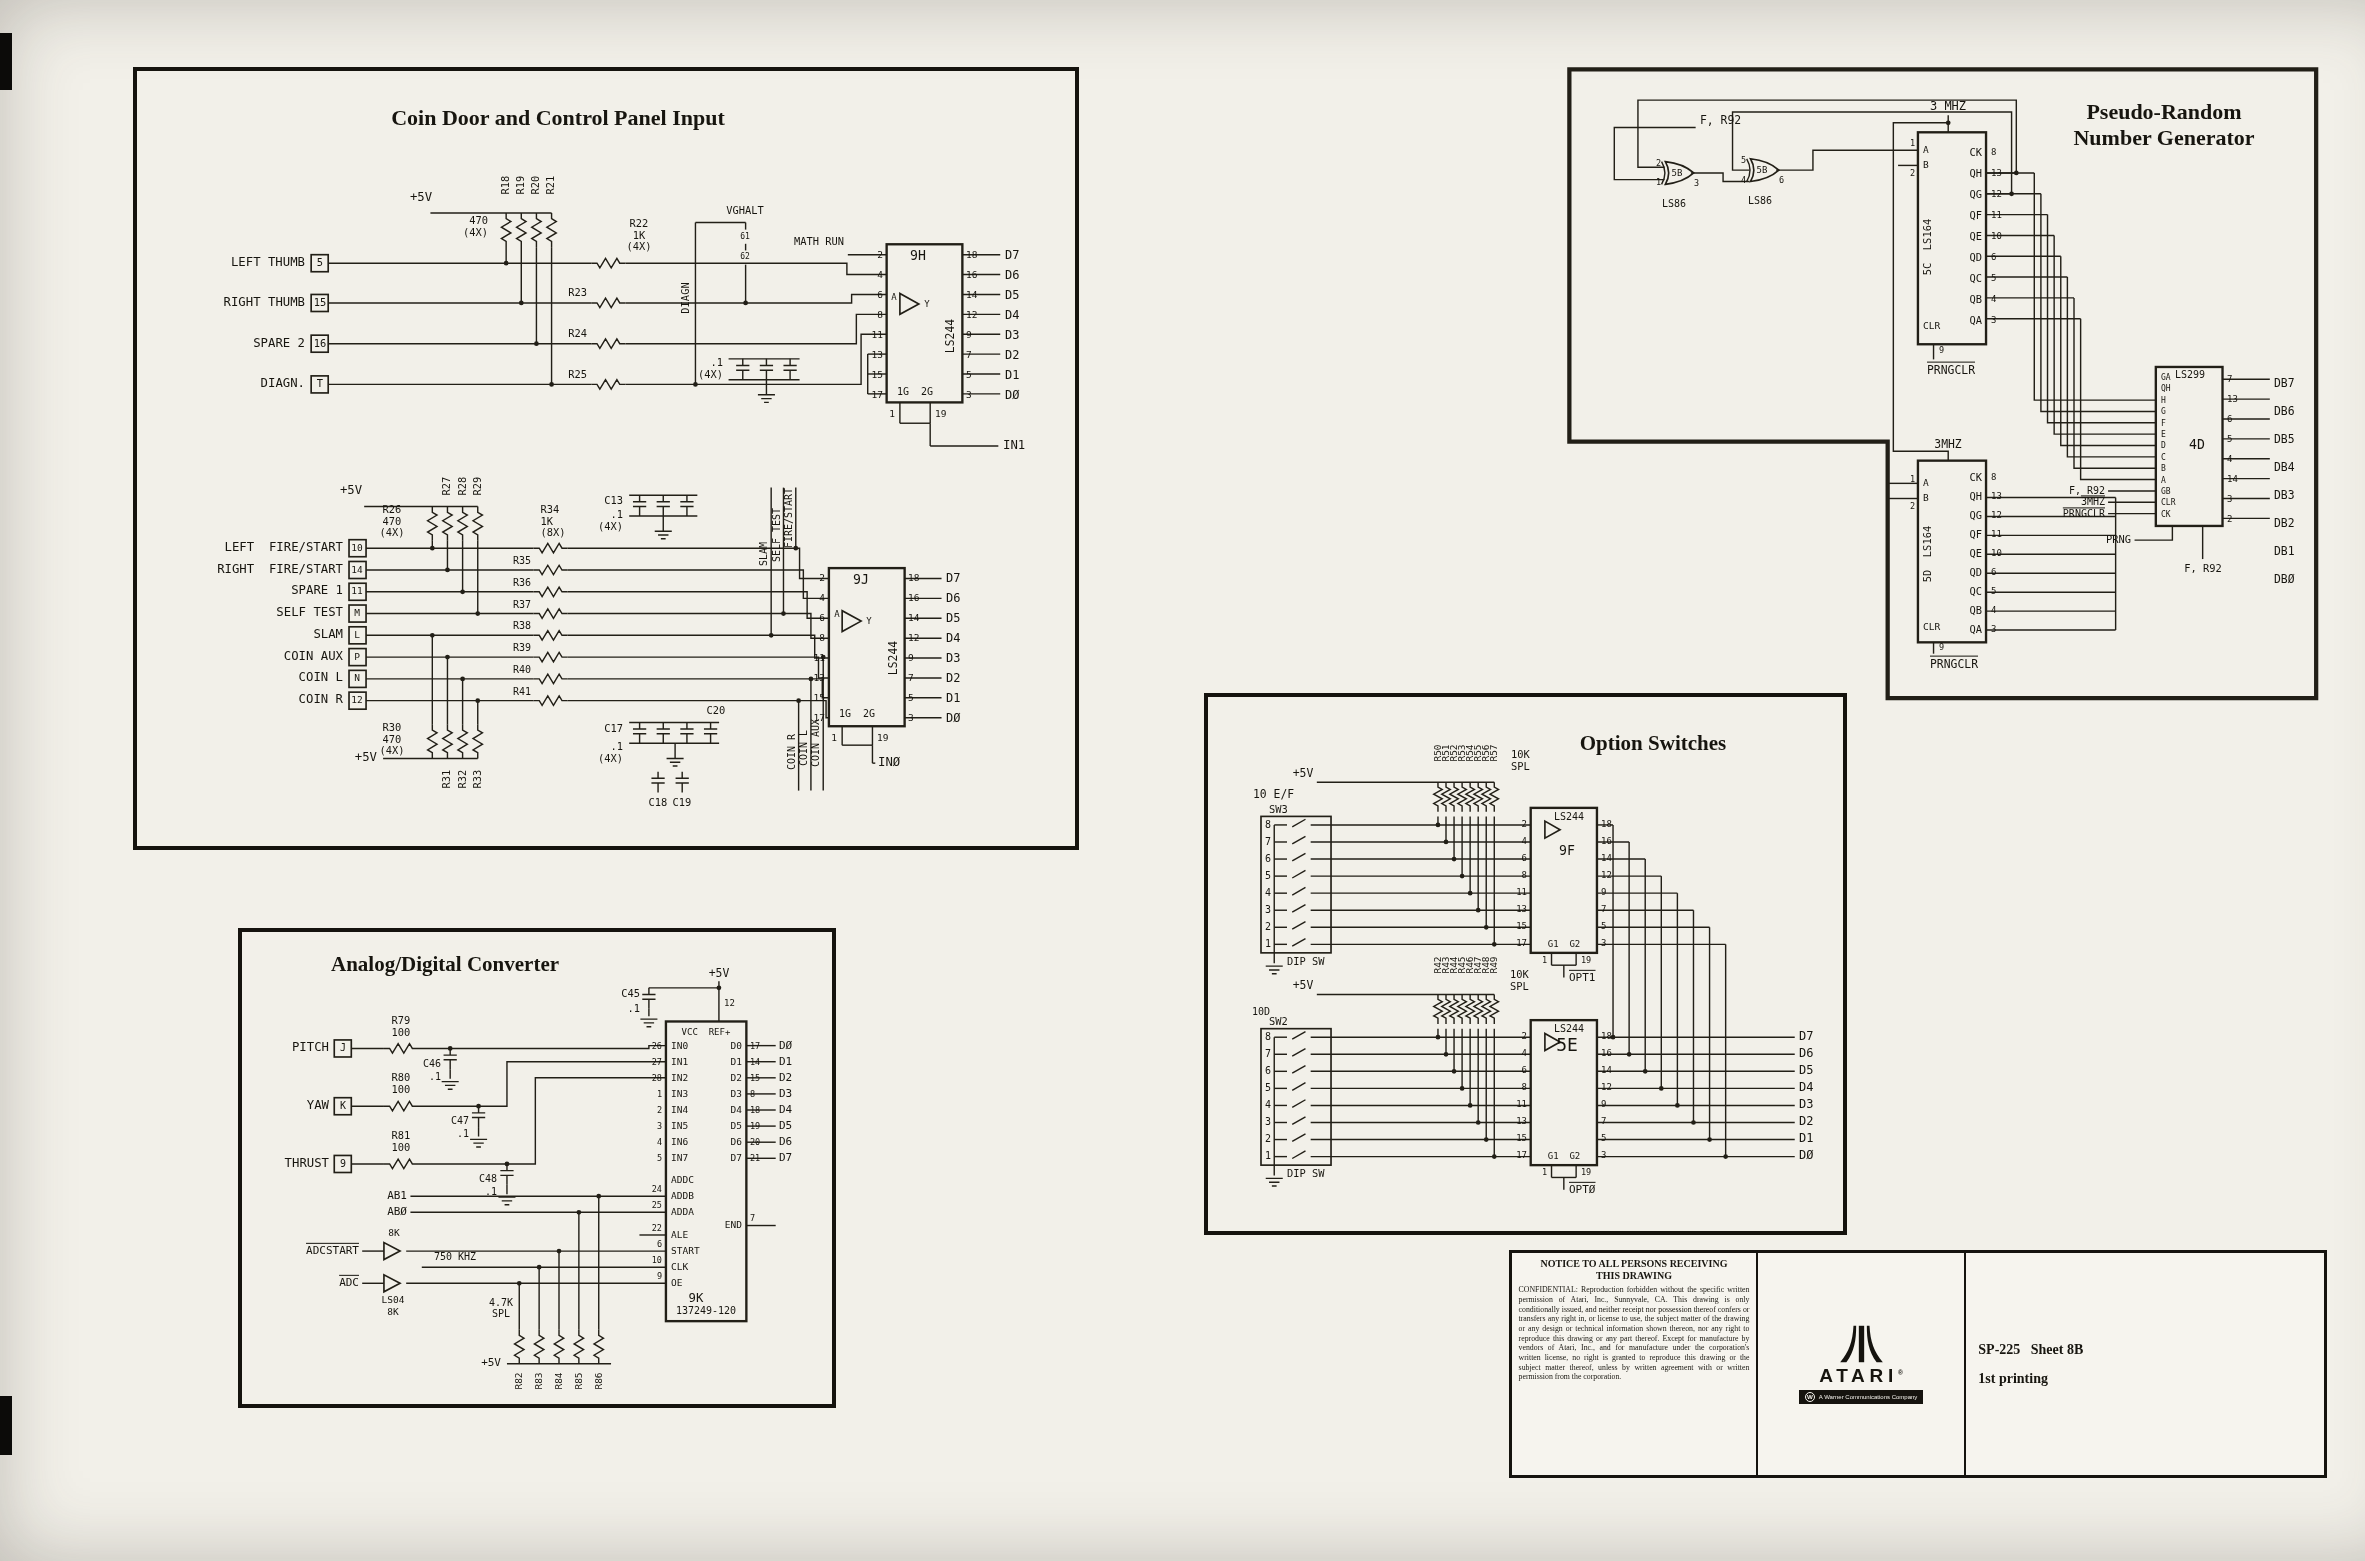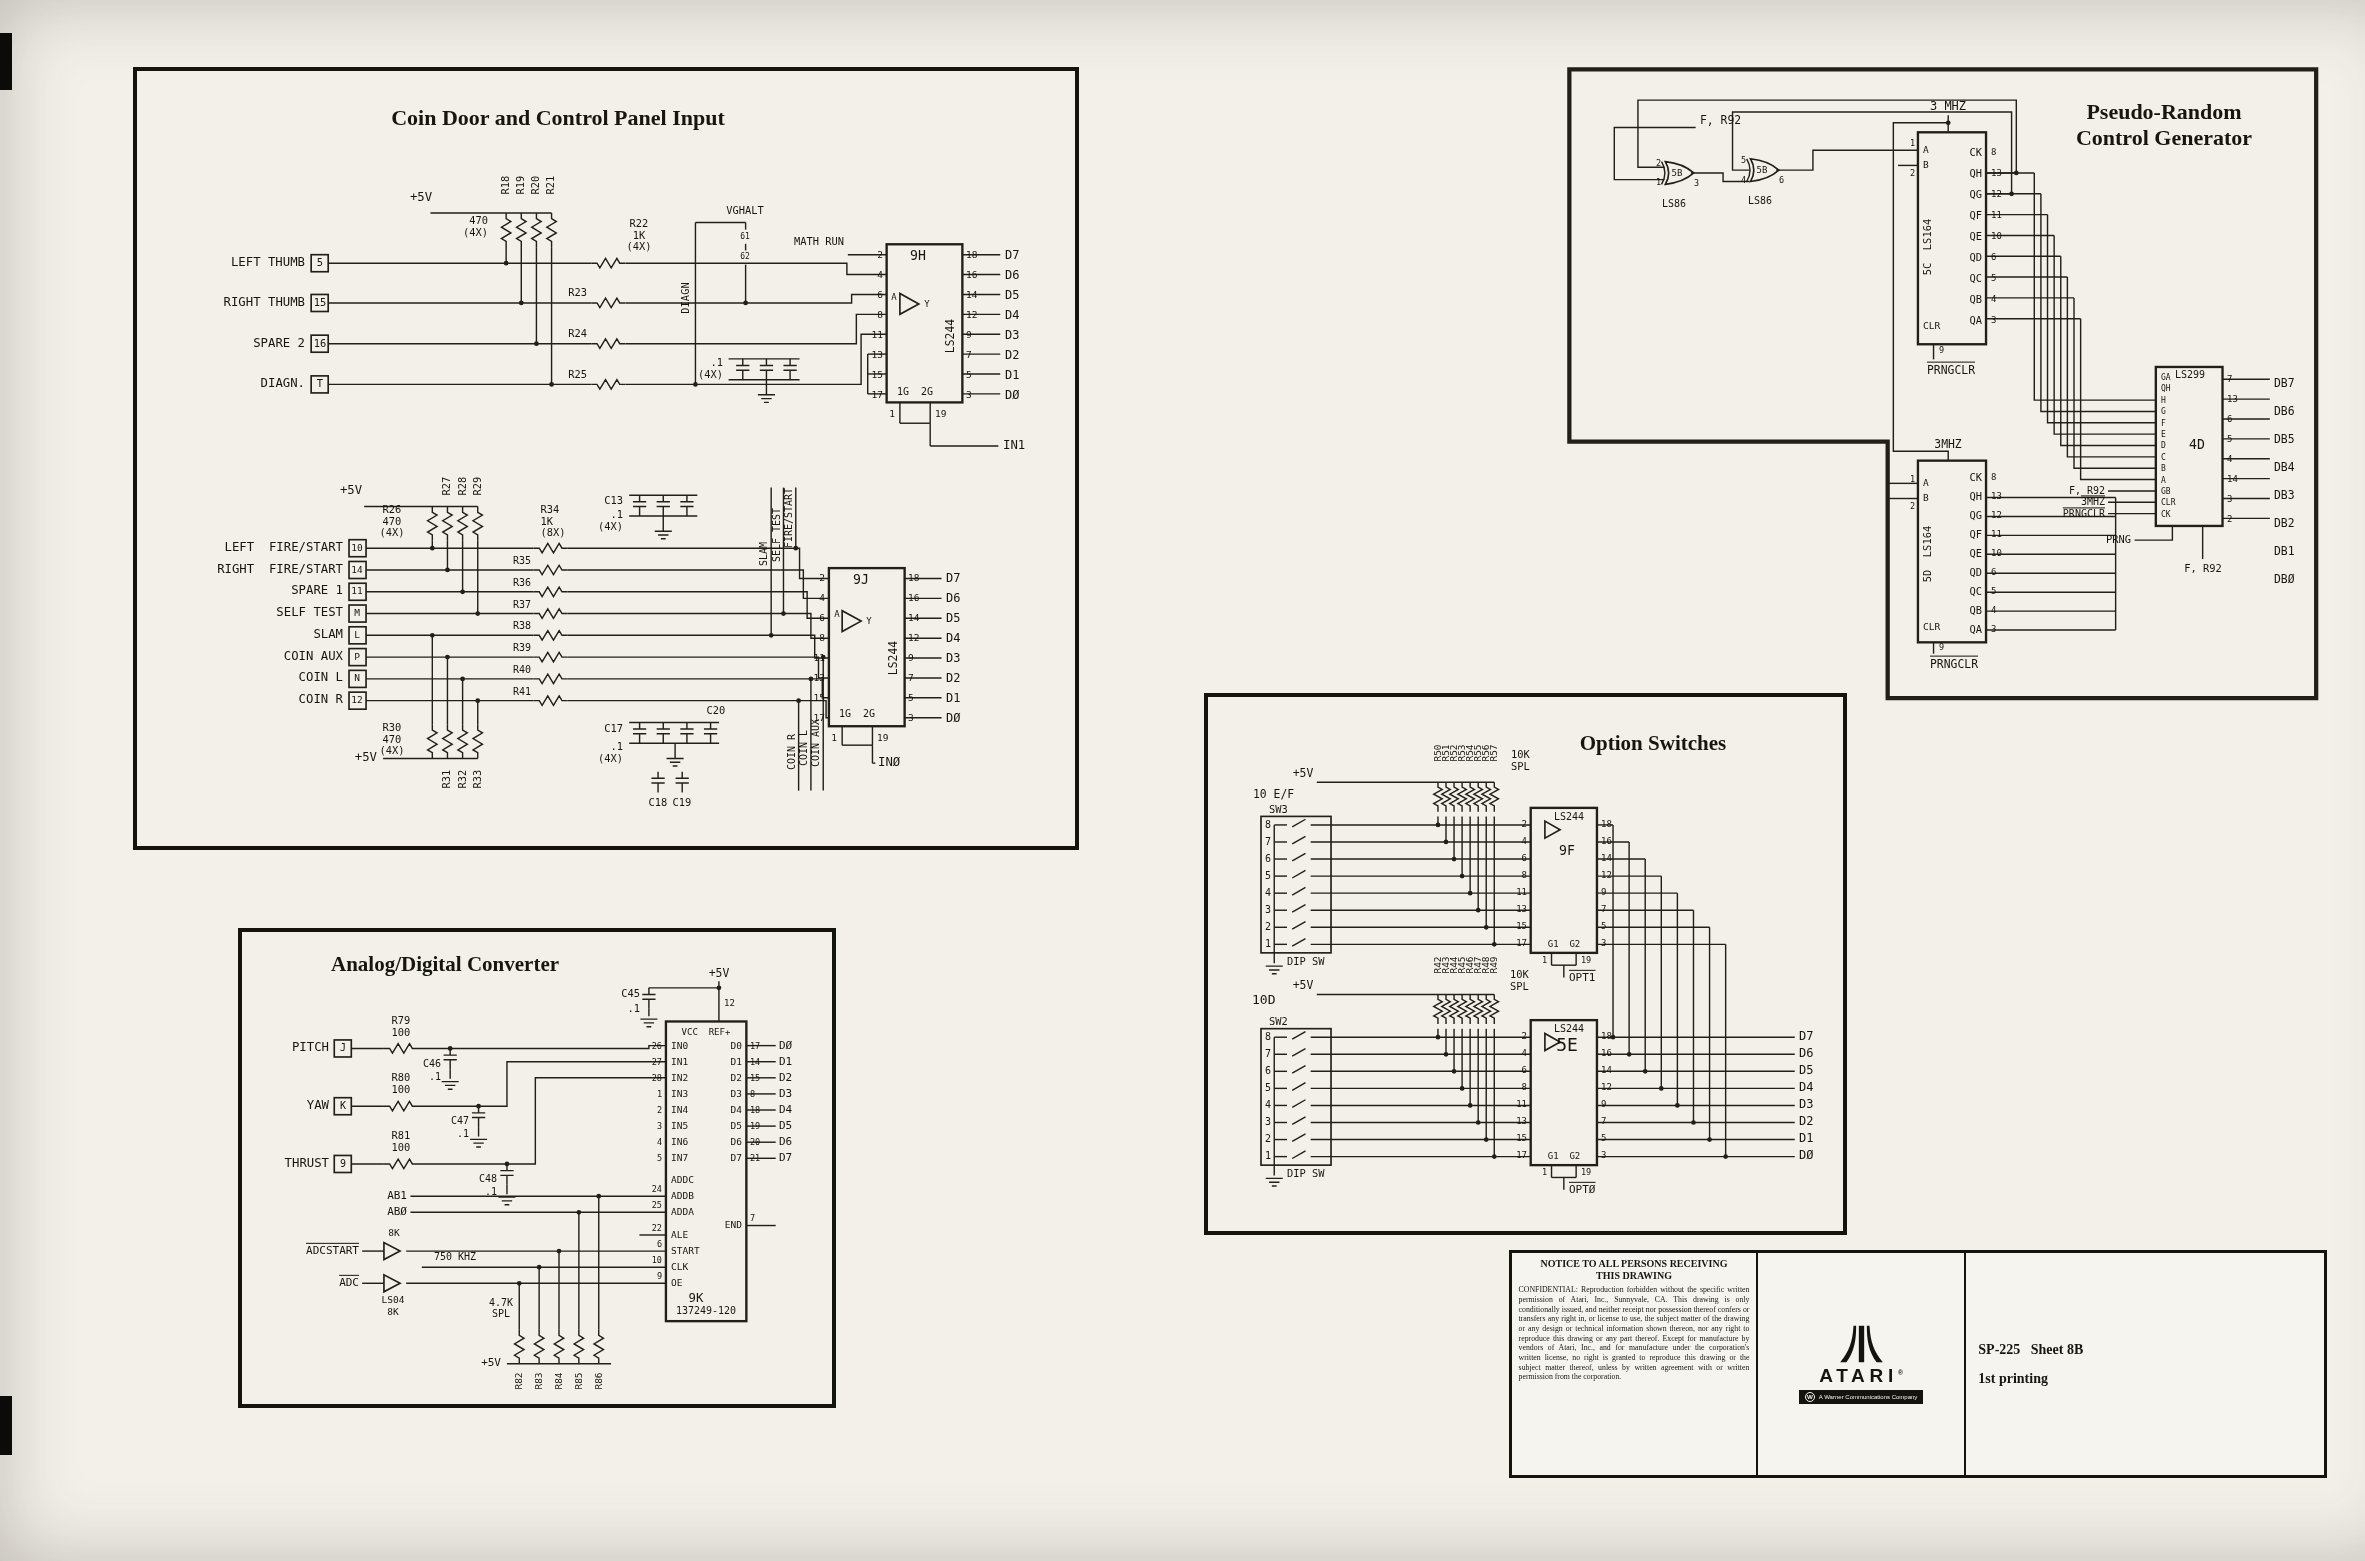--- a/index.html
+++ b/index.html
@@ -452,21 +452,21 @@
   <line x1="1386" y1="660" x2="1486" y2="660"></line>
         <line x1="1386" y1="702" x2="1486" y2="702"></line>
         <line x1="1386" y1="744" x2="1486" y2="744"></line>
         <line x1="1386" y1="786" x2="1486" y2="786"></line>
         <line x1="1386" y1="828" x2="1486" y2="828"></line>
         <line x1="1386" y1="870" x2="1486" y2="870"></line>
         <line x1="1386" y1="912" x2="1486" y2="912"></line>
         <line x1="1386" y1="954" x2="1486" y2="954"></line>
 </svg>
 <div class="lb st" style="left:597px;top:45px">Pseudo-Random</div>
-<div class="lb st" style="left:597px;top:71px">Control Generator</div>
+<div class="lb st" style="left:597px;top:71px">Number Generator</div>
 <div class="lb ll" style="left:133px;top:53px;font-size:11.4px">F, R92</div>
 <div class="lb" style="left:110px;top:106px;font-size:9px">5B</div>
 <div class="lb" style="left:107px;top:137px;font-size:10px">LS86</div>
 <div class="lb lr" style="left:94px;top:97px;font-size:8.5px">2</div>
 <div class="lb lr" style="left:94px;top:116px;font-size:8.5px">1</div>
 <div class="lb ll" style="left:127px;top:117px;font-size:8.5px">3</div>
 <div class="lb" style="left:195px;top:103px;font-size:9px">5B</div>
 <div class="lb" style="left:193px;top:134px;font-size:10px">LS86</div>
 <div class="lb lr" style="left:179px;top:94px;font-size:8.5px">5</div>
 <div class="lb lr" style="left:179px;top:114px;font-size:8.5px">4</div>
@@ -807,21 +807,21 @@
 <div class="lb v" style="left:230px;top:268px;font-size:9.5px">R42</div>
 <div class="lb v" style="left:238px;top:268px;font-size:9.5px">R43</div>
 <div class="lb v" style="left:246px;top:268px;font-size:9.5px">R44</div>
 <div class="lb v" style="left:254px;top:268px;font-size:9.5px">R45</div>
 <div class="lb v" style="left:262px;top:268px;font-size:9.5px">R46</div>
 <div class="lb v" style="left:270px;top:268px;font-size:9.5px">R47</div>
 <div class="lb v" style="left:278px;top:268px;font-size:9.5px">R48</div>
 <div class="lb v" style="left:286px;top:268px;font-size:9.5px">R49</div>
 <div class="lb ll" style="left:302px;top:284px;font-size:10.4px">10K
 SPL</div>
-<div class="lb ll" style="left:44px;top:303px;font-size:13px">10D</div>
+<div class="lb ll" style="left:44px;top:315px;font-size:10px">10D</div>
 <div class="lb ll" style="left:61px;top:325px;font-size:10.4px">SW2</div>
 <div class="lb lt" style="left:57px;top:331px;line-height:17px;font-size:10px">8
 7
 6
 5
 4
 3
 2
 1</div>
 <div class="lb ll" style="left:79px;top:477px;font-size:10.4px">DIP SW</div>

